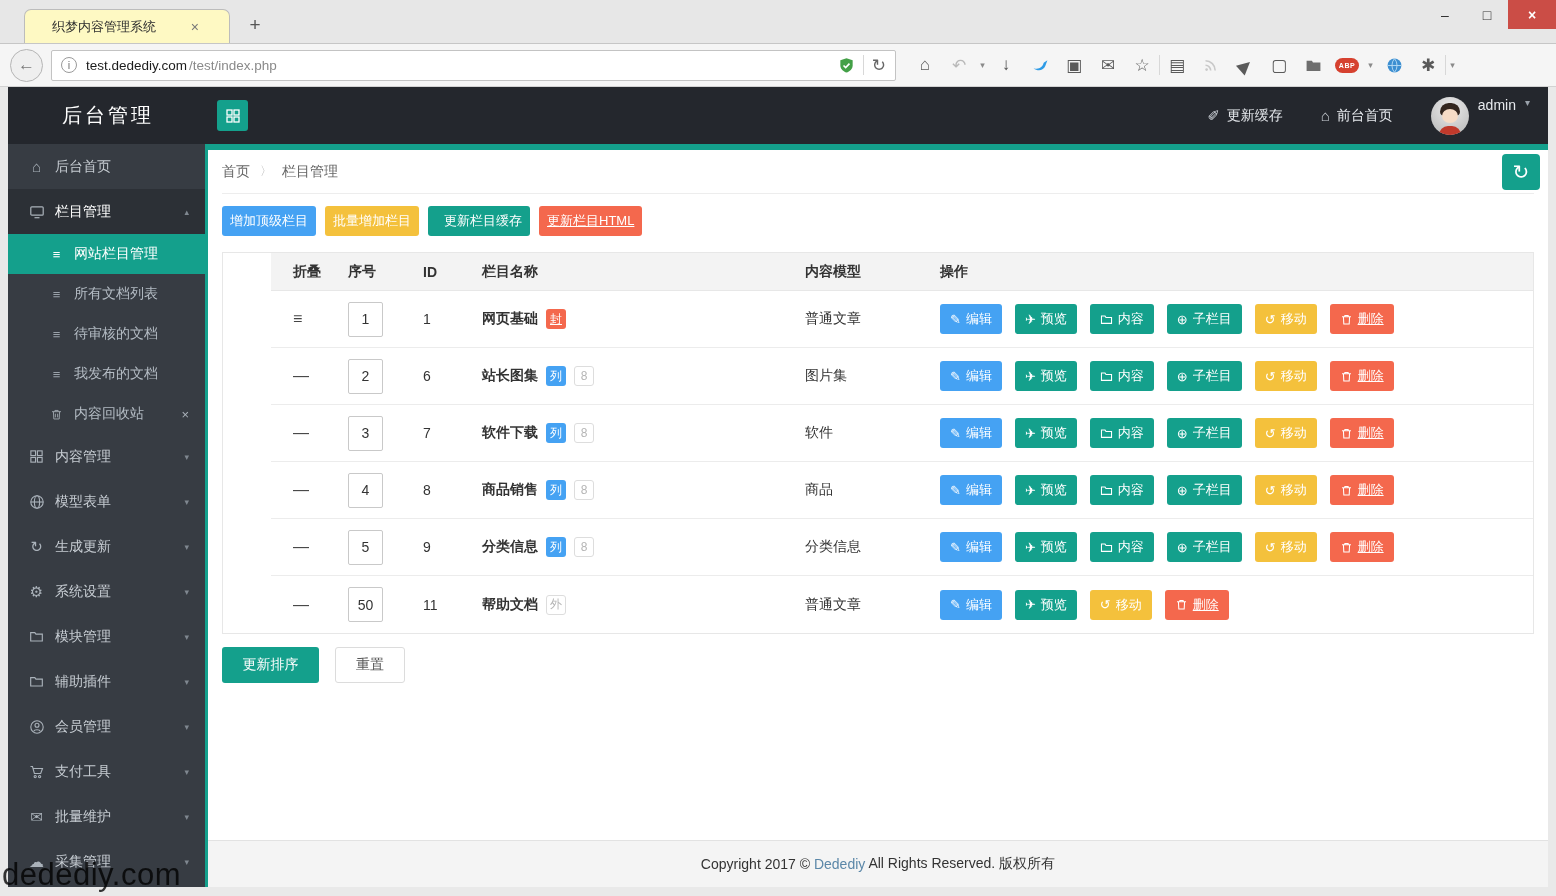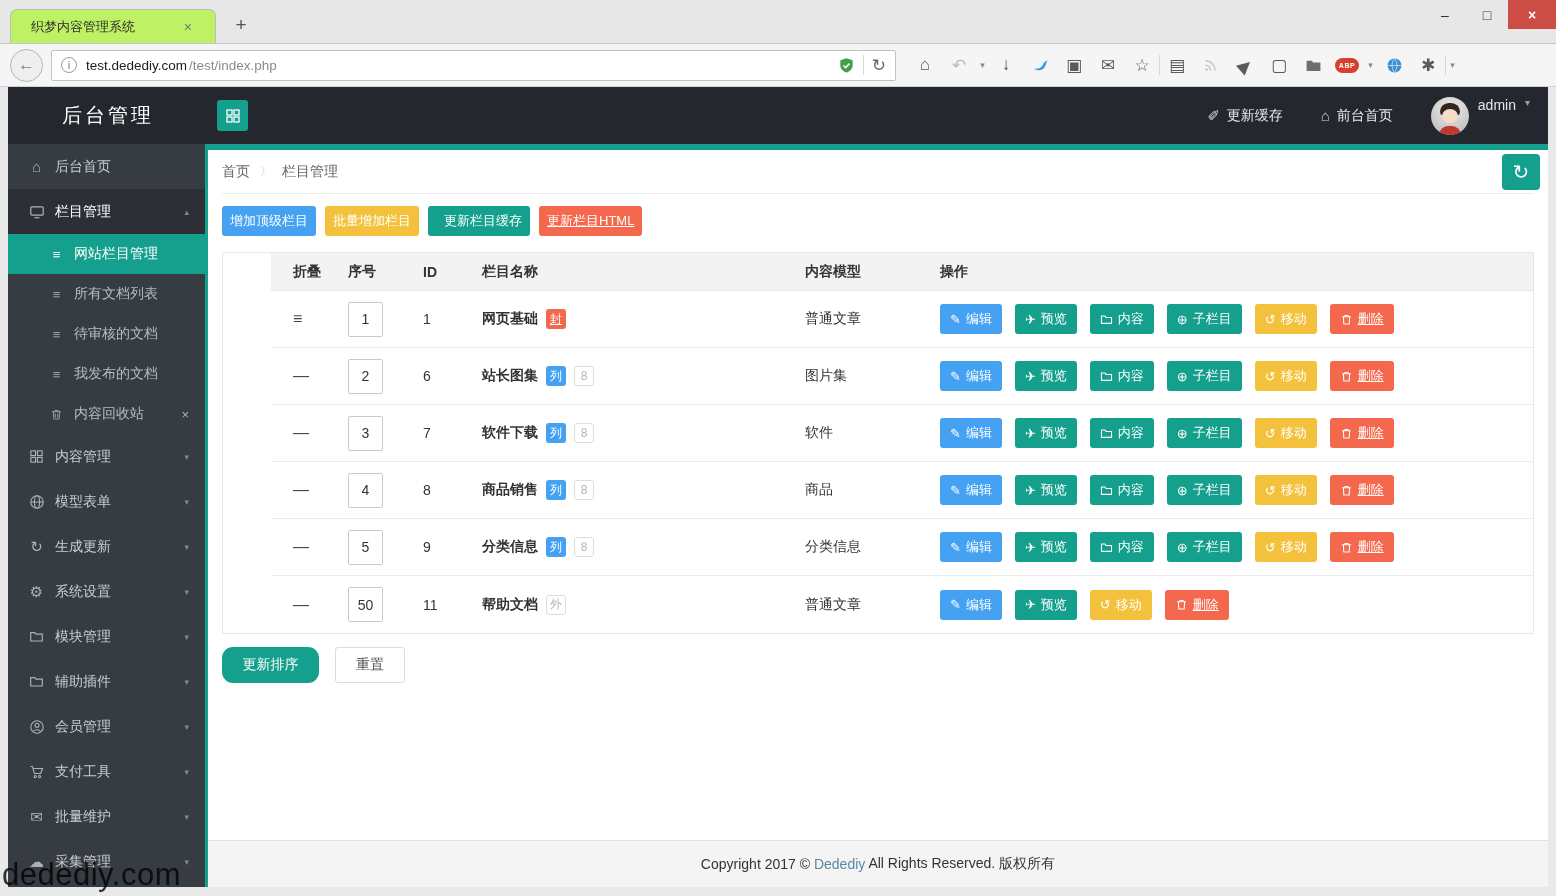--- a/index.html
+++ b/index.html
@@ -2,21 +2,21 @@
 <html style="--teal: #14a08c; --blue: #45a2f3; --yellow: #f4c13c; --red: #f4684d;"><head>
 <meta charset="utf-8">
 <style>
   * { margin:0; padding:0; box-sizing:border-box; }
   html,body { width:1556px; height:896px; overflow:hidden; }
   body { font-family:"Liberation Sans","DejaVu Sans",sans-serif; background:#e9e9e9; position:relative; }
   svg { display:block; }
 
   
   .tabbar { position:relative; height:44px; background:#e7e7e7; border-bottom:1px solid #c6c6c6; display:flex; align-items:flex-end; }
-  .tab { margin-left:10px; width:206px; height:34px; background:#bef264; border:1px solid #bcbcbc; border-bottom:none; border-radius:7px 7px 0 0; display:flex; align-items:center; padding:0 20px; font-size:13px; color:#2e2e2e; }
+  .tab { margin-left:24px; width:206px; height:34px; background:#fef9c3; border:1px solid #bcbcbc; border-bottom:none; border-radius:7px 7px 0 0; display:flex; align-items:center; padding:0 27px; font-size:13px; color:#2e2e2e; }
   .tab-title { flex:1; white-space:nowrap; overflow:hidden; }
   .tab-close { color:#777; font-size:14px; padding:0 3px; cursor:pointer; }
   .newtab { margin:0 0 7px 10px; font-size:19px; color:#555; width:30px; text-align:center; cursor:pointer; }
   .wincontrols { position:absolute; top:0; right:0; display:flex; }
   .wc { width:42px; height:29px; display:flex; align-items:center; justify-content:center; font-size:14px; color:#333; cursor:pointer; }
   .wc-close { width:48px; background:#cb4d46; color:#fff; font-weight:bold; }
 
   .navbar { height:43px; background:#f5f5f5; border-bottom:1px solid #d2d2d2; display:flex; align-items:center; padding:0 10px; }
   .backbtn { width:33px; height:33px; border:1px solid #b5b5b5; border-radius:50%; display:flex; align-items:center; justify-content:center; color:#7a7a7a; font-size:17px; background:#efefef; cursor:pointer; flex:none; }
   .urlbar { width:845px; height:31px; background:#fff; border:1px solid #c3c3c3; border-radius:2px; display:flex; align-items:center; padding:0 9px; gap:9px; margin-left:8px; flex:none; }
@@ -87,21 +87,21 @@
   .cname { font-weight:bold; color:#333; }
   .badge { width:20px; height:20px; border-radius:3px; font-size:12px; display:flex; align-items:center; justify-content:center; flex:none; }
   .badge.solid { color:#fff; }
   .badge.outline { border:1px solid #ddd; background:#fff; color:#b5b5b5; }
   .actcell { display:flex; gap:13px; }
   .abtn { height:30px; padding:0 10px; border:none; border-radius:3px; color:#fff; font-size:13px; display:inline-flex; align-items:center; gap:5px; cursor:pointer; }
   .bi { display:inline-flex; font-size:13px; }
   .bi svg { width:13px; height:13px; }
 
   .orderrow { margin:13px 14px 0; display:flex; gap:16px; }
-  .big-teal { width:97px; height:36px; background:var(--teal); border:none; border-radius:11px; color:#fff; font-size:14px; cursor:pointer; }
+  .big-teal { width:97px; height:36px; background:var(--teal); border:none; border-radius:3px; color:#fff; font-size:14px; cursor:pointer; }
   .big-reset { width:70px; height:36px; background:#fff; border:1px solid #dcdcdc; border-radius:3px; color:#555; font-size:14px; cursor:pointer; }
 
   .cfooter { height:47px; flex:none; background:#f4f4f4; border-top:1px solid #e2e2e2; display:flex; align-items:center; justify-content:center; font-size:14px; color:#333; }
   .cfooter span, .cfooter a { white-space:pre; }
   .brand-link { color:#5b87a8; text-decoration:none; cursor:pointer; }
 
   .watermark { position:absolute; left:2px; bottom:3px; font-size:31px; color:#000; opacity:.78; z-index:60; letter-spacing:0.5px; }
 </style>
 </head>
 <body>

